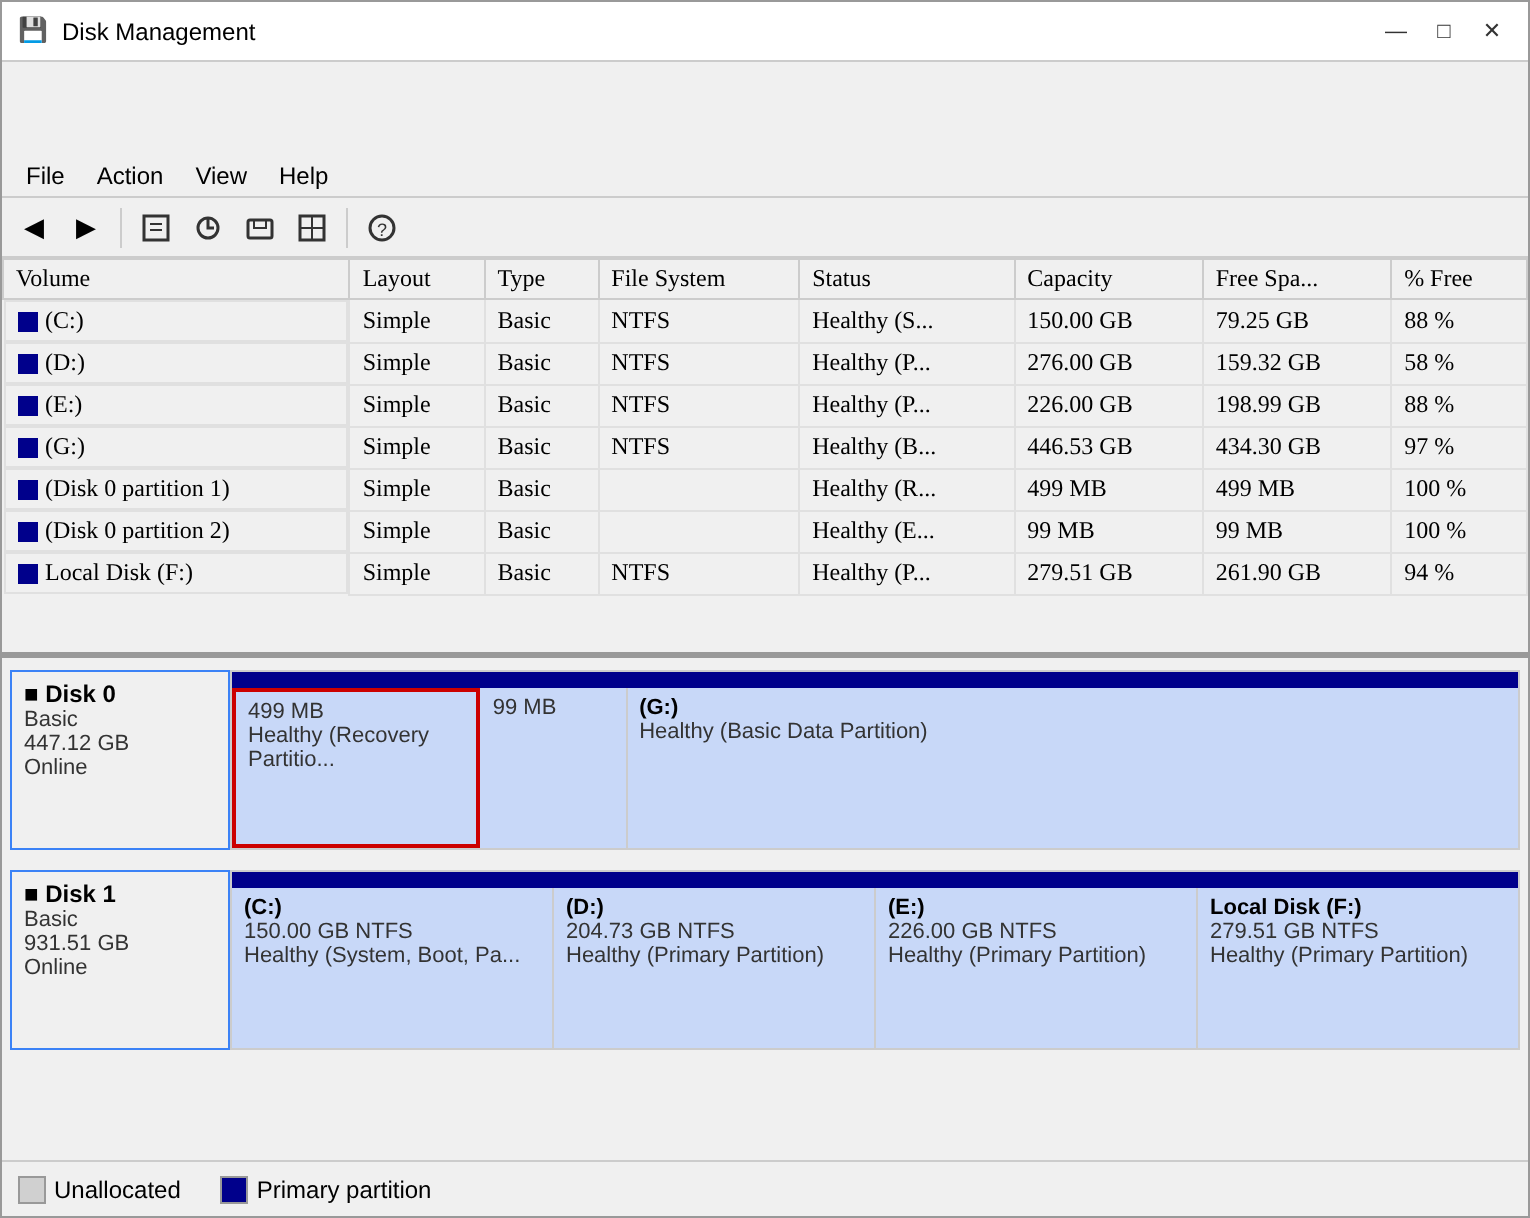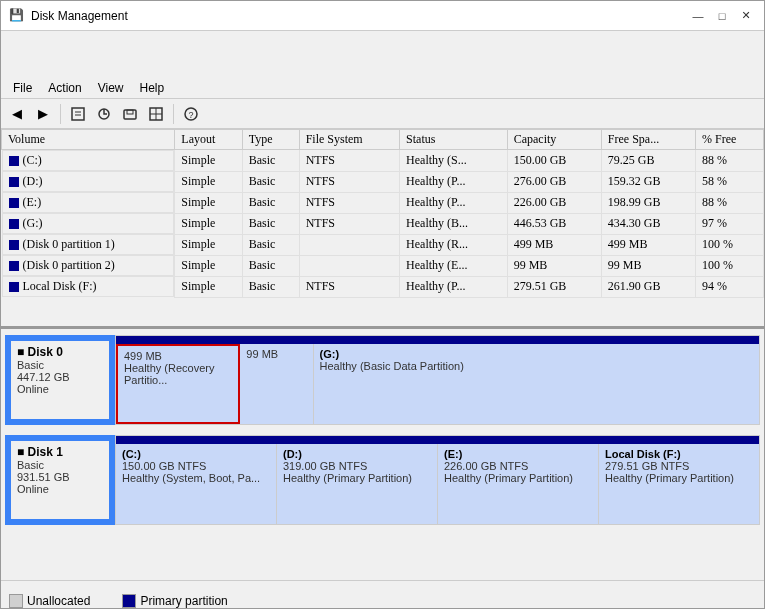--- a/index.html
+++ b/index.html
@@ -160,21 +160,21 @@
 
     .disk-row {
       display: flex;
       height: auto;
       min-height: 90px;
     }
     .disk-label {
       width: 110px;
       flex-shrink: 0;
       background: #f0f0f0;
-      border: 6px solid #3b82f6;
+      border: 1px solid #3b82f6;
       padding: 4px 6px;
       font-size: 11px;
       display: flex;
       flex-direction: column;
       justify-content: flex-start;
     }
     .disk-label .disk-name { font-weight: bold; font-size: 12px; }
     .disk-label .disk-type { color: #333; }
     .disk-label .disk-size { color: #333; }
     .disk-label .disk-status { color: #333; }
@@ -211,23 +211,23 @@
     .partition .part-label { font-weight: bold; color: #000; font-size: 11px; }
     .partition .part-size { color: #333; font-size: 11px; }
     .partition .part-status { color: #333; font-size: 11px; }
 
     
     .status-bar {
       height: 28px;
       border-top: 1px solid #ccc;
       background: #f0f0f0;
       display: flex;
-      align-items: flex-end;
+      align-items: center;
       padding: 0 8px;
-      gap: 32px;
+      gap: 20px;
       font-size: 12px;
     }
     .legend-item {
       display: flex;
       align-items: center;
       gap: 4px;
     }
     .legend-box {
       width: 14px;
       height: 14px;
@@ -460,21 +460,21 @@
           <div class="disk-partitions">
             <div class="disk-bar"></div>
             <div class="partitions-row">
               <div class="partition" style="flex: 25;">
                 <span class="part-label">(C:)</span>
                 <span class="part-size">150.00 GB NTFS</span>
                 <span class="part-status">Healthy (System, Boot, Pa...</span>
               </div>
               <div class="partition" style="flex: 25;">
                 <span class="part-label">(D:)</span>
-                <span class="part-size">319.00 GB NTFS</span>
+                <span class="part-size">204.73 GB NTFS</span>
                 <span class="part-status">Healthy (Primary Partition)</span>
               </div>
               <div class="partition" style="flex: 25;">
                 <span class="part-label">(E:)</span>
                 <span class="part-size">226.00 GB NTFS</span>
                 <span class="part-status">Healthy (Primary Partition)</span>
               </div>
               <div class="partition" style="flex: 25;">
                 <span class="part-label">Local Disk (F:)</span>
                 <span class="part-size">279.51 GB NTFS</span>

